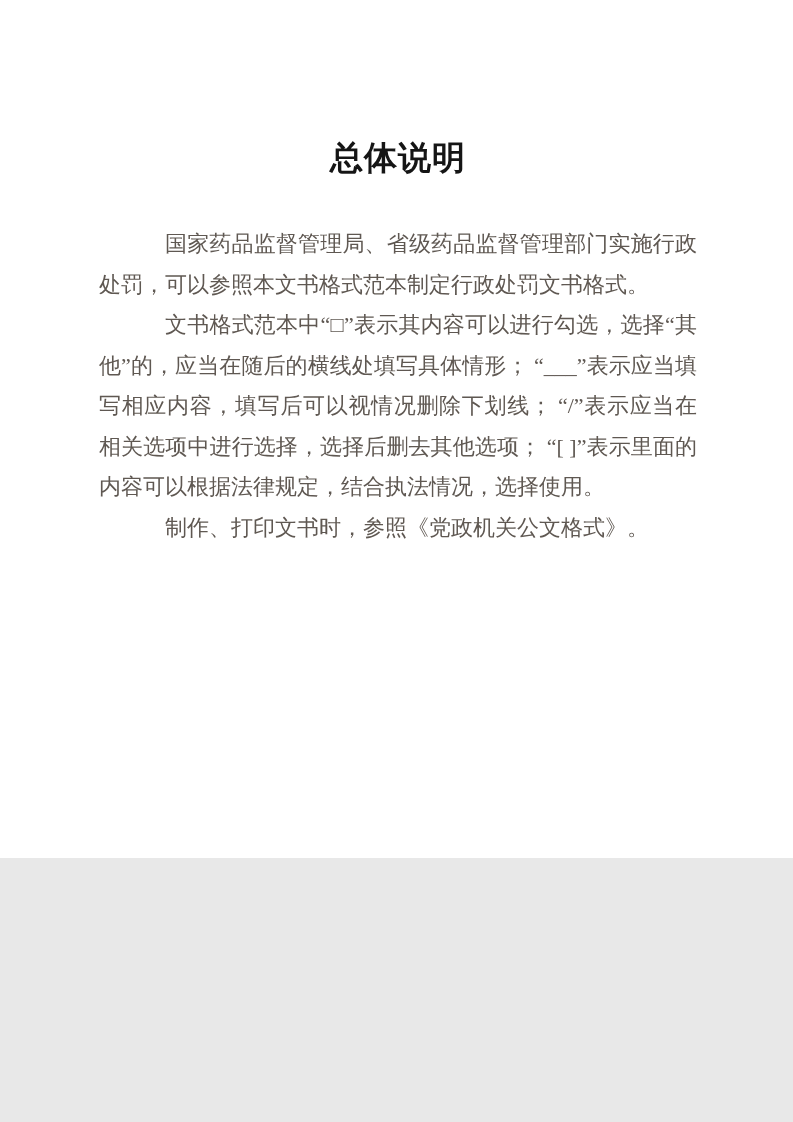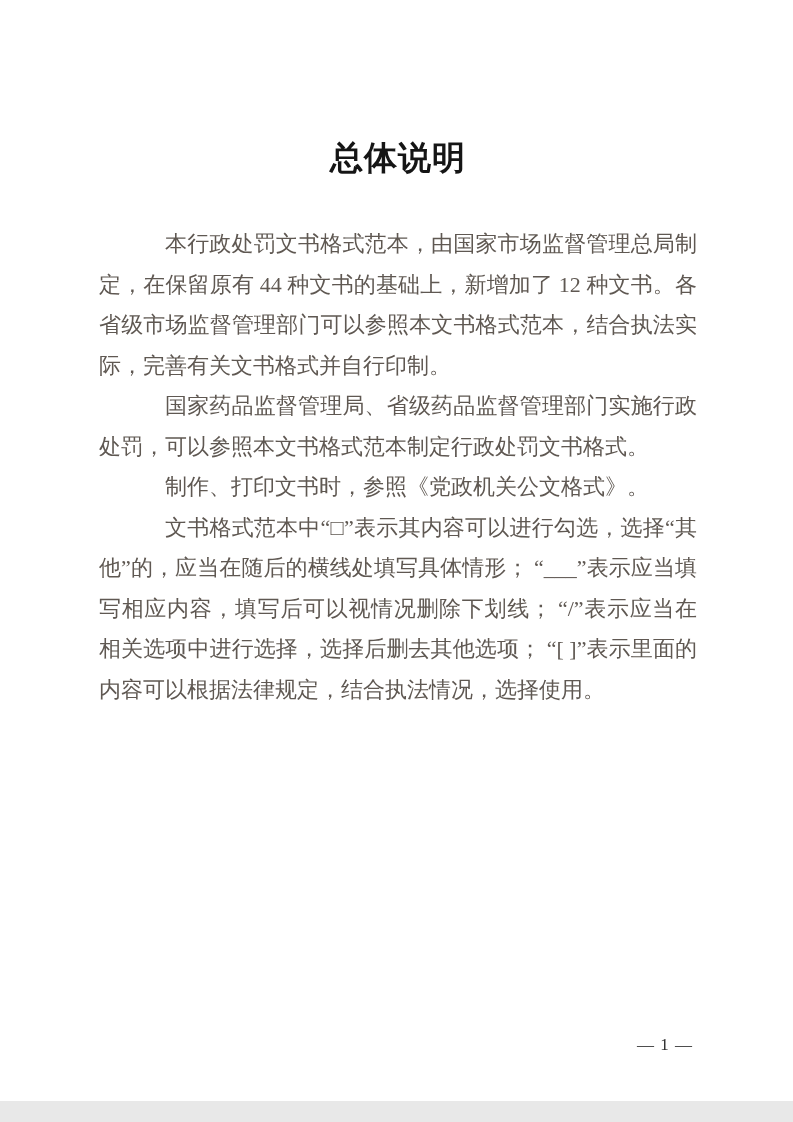--- a/index.html
+++ b/index.html
@@ -1,19 +1,19 @@
 <!DOCTYPE html>
 <html><head>
 <meta charset="utf-8">
 <style>
   html, body { margin: 0; padding: 0; background: #e8e8e8; }
   .page {
     position: relative;
     width: 793px;
-    height: 1101px;
+    height: 858px;
     margin: 0 auto;
     background: #ffffff;
     font-family: "Liberation Serif", "DejaVu Serif", serif;
     overflow: hidden;
   }
   .doc-title {
     position: absolute;
     top: 136px;
     left: 99px;
     width: 598px;
@@ -49,21 +49,20 @@
   }
 </style>
 </head>
 <body>
 
 <div class="page">
 
   <h1 class="doc-title">总体说明</h1>
 
   <div class="doc-body">
-    <p>本行政处罚文书格式范本，由国家市场监督管理总局制定，在保留原有 44 种文书的基础上，新增加了 12 种文书。各省级市场监督管理部门可以参照本文书格式范本，结合执法实际，完善有关文书格式并自行印制。</p>
     <p>国家药品监督管理局、省级药品监督管理部门实施行政处罚，可以参照本文书格式范本制定行政处罚文书格式。</p>
+    <p>文书格式范本中“□”表示其内容可以进行勾选，选择“其他”的，应当在随后的横线处填写具体情形； “___”表示应当填写相应内容，填写后可以视情况删除下划线； “/”表示应当在相关选项中进行选择，选择后删去其他选项； “[ ]”表示里面的内容可以根据法律规定，结合执法情况，选择使用。</p>
     <p>制作、打印文书时，参照《党政机关公文格式》。</p>
-    <p>文书格式范本中“□”表示其内容可以进行勾选，选择“其他”的，应当在随后的横线处填写具体情形； “___”表示应当填写相应内容，填写后可以视情况删除下划线； “/”表示应当在相关选项中进行选择，选择后删去其他选项； “[ ]”表示里面的内容可以根据法律规定，结合执法情况，选择使用。</p>
   </div>
 
   <div class="page-number">— 1 —</div>
 
 </div>
 
 </body></html>

